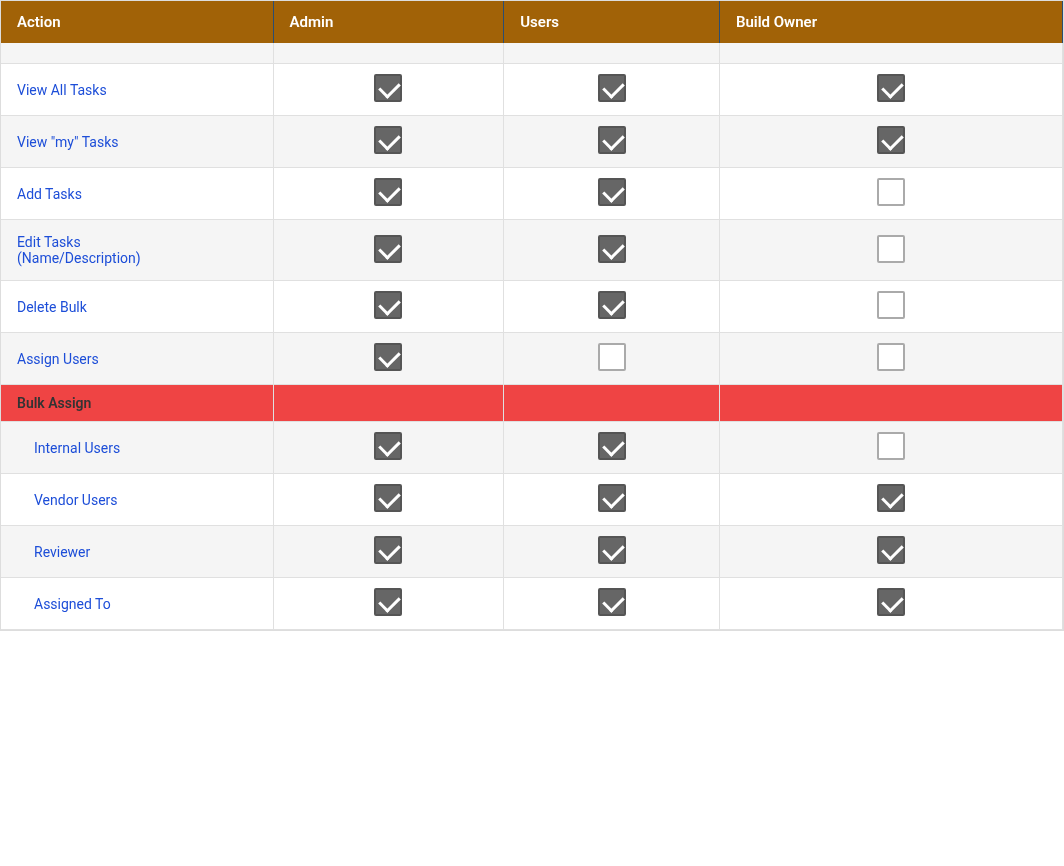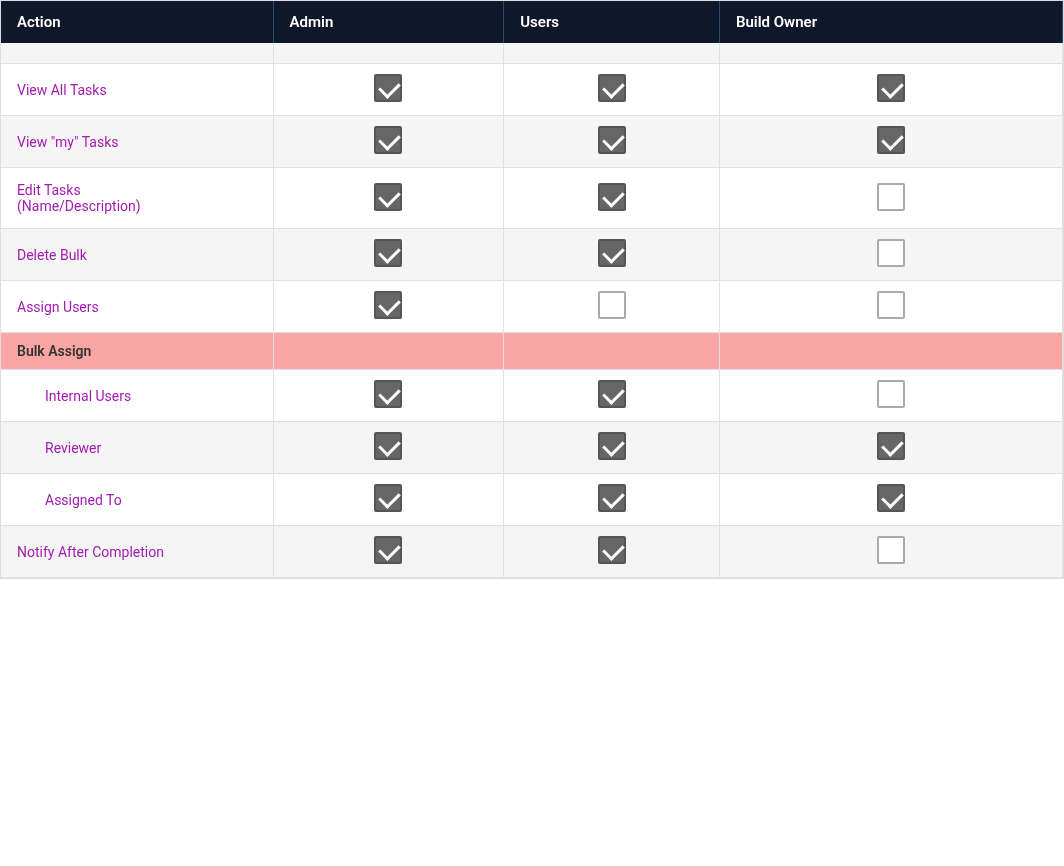--- a/index.html
+++ b/index.html
@@ -19,21 +19,21 @@
       width: 1064px;
       border: 1px solid #ddd;
     }
 
     table {
       width: 100%;
       border-collapse: collapse;
     }
 
     thead tr {
-      background-color: #0f172a;
+      background-color: #a16207;
       color: #fff;
     }
 
     thead th {
       padding: 12px 16px;
       text-align: left;
       font-weight: 600;
       font-size: 15px;
       border-right: 1px solid #2a4d72;
     }
@@ -58,37 +58,37 @@
     tbody td {
       padding: 10px 16px;
       border-right: 1px solid #e0e0e0;
       text-align: center;
       vertical-align: middle;
     }
 
     tbody td:first-child {
       text-align: left;
       font-size: 14px;
-      color: #a21caf;
+      color: #1d4ed8;
     }
 
     tbody tr.group-header td {
       font-weight: 600;
       font-size: 14px;
       color: #333;
-      background-color: #fca5a5;
+      background-color: #ef4444;
       padding: 10px 16px;
     }
 
     tbody tr.group-header td:first-child {
       
     }
 
     tbody tr.sub-row td:first-child {
-      padding-left: 44px;
+      padding-left: 33px;
     }
 
     .checkbox-checked {
       display: inline-block;
       width: 28px;
       height: 28px;
       border: 2px solid #555;
       background-color: #666;
       position: relative;
       border-radius: 2px;
@@ -146,20 +146,26 @@
           <td><div class="checkbox-checked"></div></td>
           <td><div class="checkbox-checked"></div></td>
           <td><div class="checkbox-checked"></div></td>
         </tr>
         <tr>
           <td>View "my" Tasks</td>
           <td><div class="checkbox-checked"></div></td>
           <td><div class="checkbox-checked"></div></td>
           <td><div class="checkbox-checked"></div></td>
         </tr>
+        <tr>
+          <td>Add Tasks</td>
+          <td><div class="checkbox-checked"></div></td>
+          <td><div class="checkbox-checked"></div></td>
+          <td><div class="checkbox-empty"></div></td>
+        </tr>
         <tr class="tall-row">
           <td>Edit Tasks<br>(Name/Description)</td>
           <td><div class="checkbox-checked"></div></td>
           <td><div class="checkbox-checked"></div></td>
           <td><div class="checkbox-empty"></div></td>
         </tr>
         <tr>
           <td>Delete Bulk</td>
           <td><div class="checkbox-checked"></div></td>
           <td><div class="checkbox-checked"></div></td>
@@ -177,32 +183,32 @@
           <td></td>
           <td></td>
         </tr>
         <tr class="sub-row">
           <td>Internal Users</td>
           <td><div class="checkbox-checked"></div></td>
           <td><div class="checkbox-checked"></div></td>
           <td><div class="checkbox-empty"></div></td>
         </tr>
         <tr class="sub-row">
+          <td>Vendor Users</td>
+          <td><div class="checkbox-checked"></div></td>
+          <td><div class="checkbox-checked"></div></td>
+          <td><div class="checkbox-checked"></div></td>
+        </tr>
+        <tr class="sub-row">
           <td>Reviewer</td>
           <td><div class="checkbox-checked"></div></td>
           <td><div class="checkbox-checked"></div></td>
           <td><div class="checkbox-checked"></div></td>
         </tr>
         <tr class="sub-row">
           <td>Assigned To</td>
           <td><div class="checkbox-checked"></div></td>
           <td><div class="checkbox-checked"></div></td>
           <td><div class="checkbox-checked"></div></td>
-        </tr>
-        <tr>
-          <td>Notify After Completion</td>
-          <td><div class="checkbox-checked"></div></td>
-          <td><div class="checkbox-checked"></div></td>
-          <td><div class="checkbox-empty"></div></td>
         </tr>
       </tbody>
   </table>
 </div>
 
 </body></html>

